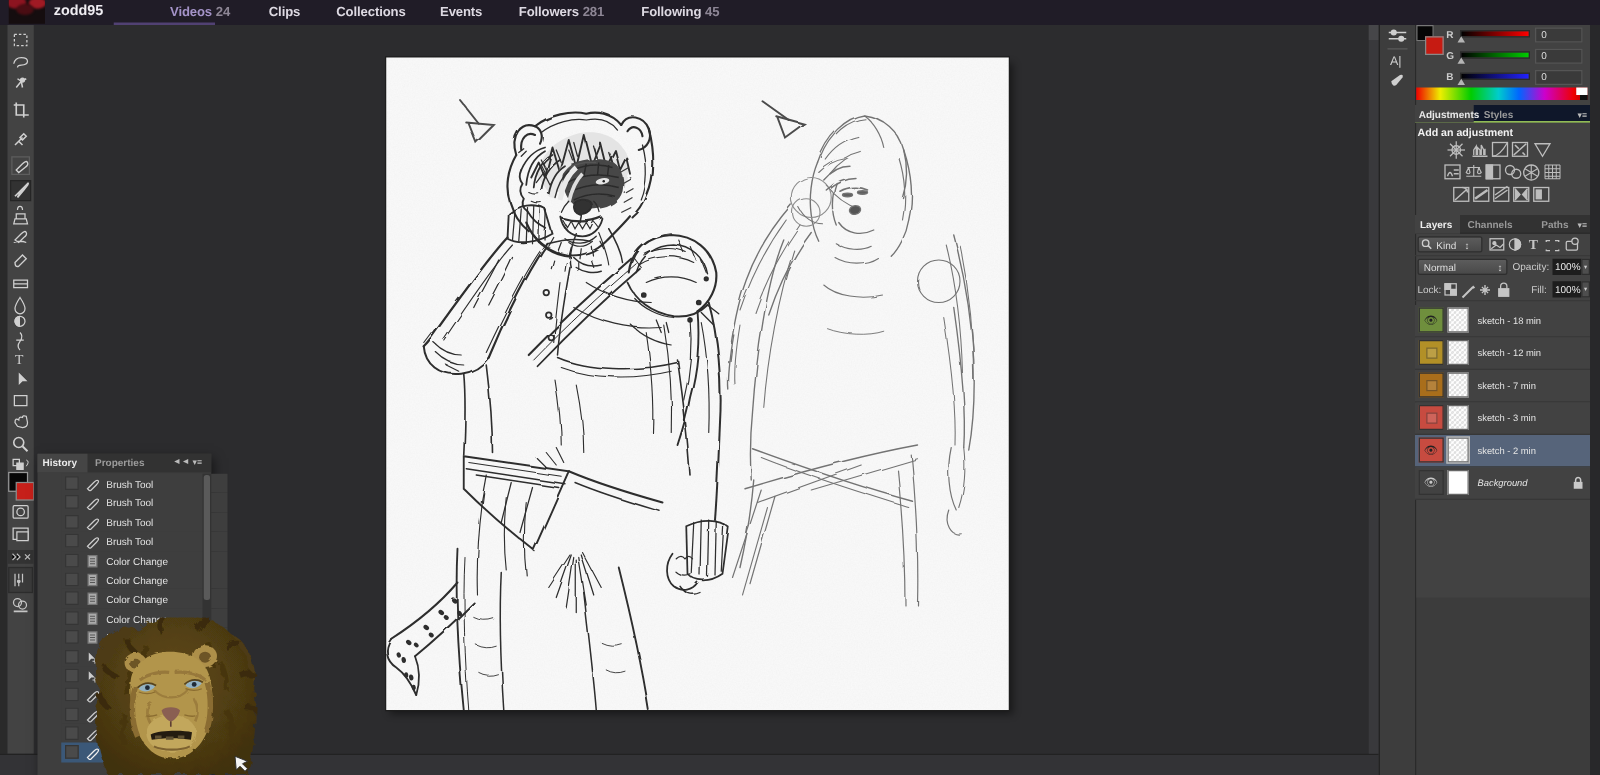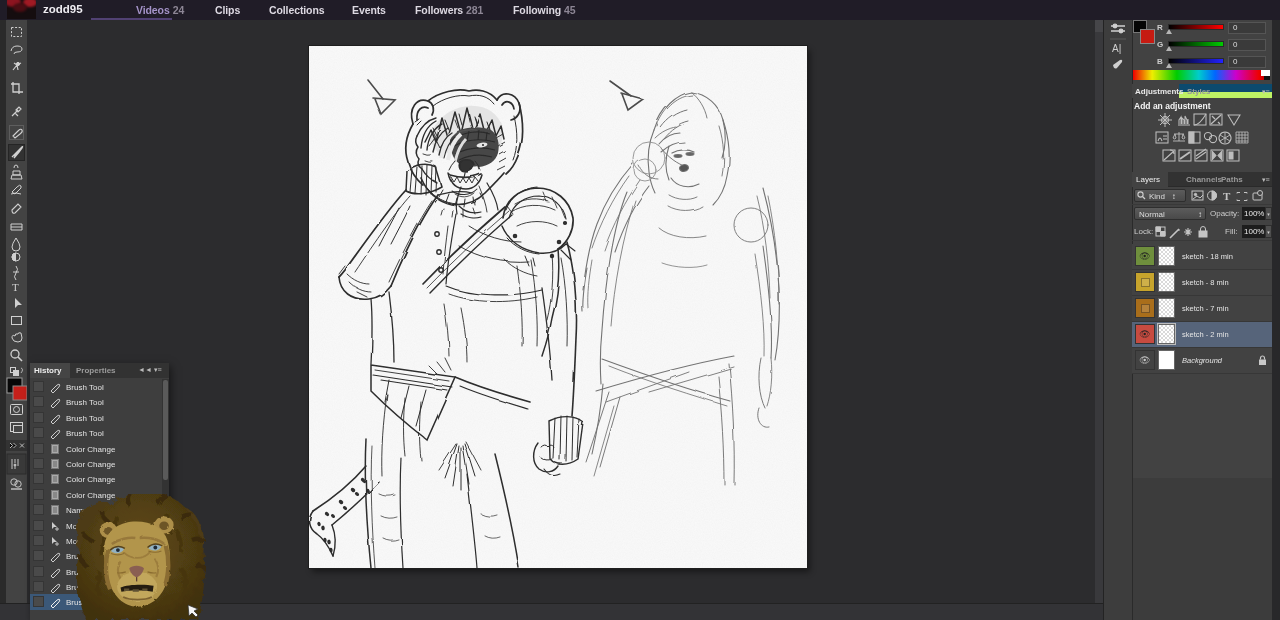--- a/index.html
+++ b/index.html
@@ -318,21 +318,21 @@
         <div class="cval">0</div>
       </div>
     <div class="abs" style="left:34px;top:9px;width:0;height:0;border-left:3px solid transparent;border-right:3px solid transparent;border-bottom:5px solid #b5b5b5;"></div>
     <div class="abs" style="left:34px;top:26px;width:0;height:0;border-left:3px solid transparent;border-right:3px solid transparent;border-bottom:5px solid #b5b5b5;"></div>
     <div class="abs" style="left:34px;top:43px;width:0;height:0;border-left:3px solid transparent;border-right:3px solid transparent;border-bottom:5px solid #b5b5b5;"></div>
 
     <div class="abs" style="left:1px;top:50px;width:137px;height:10px;background:linear-gradient(to right,#e00,#ee0 14%,#0c0 32%,#0cc 48%,#06f 60%,#c0c 75%,#e00 92%,#900);"></div>
     <div class="abs" style="left:129px;top:50px;width:9px;height:6px;background:#fff;"></div>
     <div class="abs" style="left:132px;top:56px;width:6px;height:4px;background:#111;"></div>
 
-    <div class="abs" style="left:0;top:64px;width:140px;height:14px;background:#0c4a6e;border-bottom:6px solid #bef264;">
+    <div class="abs" style="left:0;top:64px;width:140px;height:14px;background:#0f172a;border-bottom:1px solid #bef264;">
       <div class="abs" style="left:0px;top:0;width:47px;height:14px;background:#424242;color:#e8e8e8;font-size:8px;font-weight:bold;padding:3px 0 0 3px;">Adjustments</div>
       <div class="abs" style="left:55px;top:3px;color:#9a9a9a;font-size:8px;font-weight:bold;">Styles</div>
       <div class="abs" style="left:130px;top:4px;color:#bbb;font-size:7px;">▾≡</div>
     </div>
     <div class="abs" style="left:2px;top:81px;color:#f2f2f2;font-size:8.5px;font-weight:bold;">Add an adjustment</div>
     <svg class="abs" style="left:0;top:92px;" width="140" height="56" viewBox="0 0 140 56">
       <g fill="none" stroke="#bdbdbd" stroke-width="1.05">
 
         <circle cx="33" cy="8" r="3.4"></circle>
           <g stroke-width="1">
@@ -388,23 +388,23 @@
             <path d="M80 39 l4 4.5 -4 4.5 m10 -9 l-4 4.5 4 4.5" fill="#bdbdbd"></path>
           </g>
         <g>
             <rect x="95" y="38" width="12" height="11"></rect>
             <rect x="97" y="40" width="4" height="7" fill="#bdbdbd"></rect>
           </g>
       </g>
     </svg>
 
     <div class="abs" style="left:0;top:152px;width:140px;height:15px;background:#323232;border-bottom:1px solid #2a2a2a;">
-      <div class="abs" style="left:0px;top:0;width:36px;height:15px;background:#424242;color:#eee;font-size:8px;font-weight:normal;padding:3px 0 0 4px;">Layers</div>
-      <div class="abs" style="left:42px;top:3px;color:#999;font-size:8px;font-weight:bold;margin-left:12px;">Channels</div>
-      <div class="abs" style="left:76px;top:3px;color:#999;font-size:8px;font-weight:bold;padding-left:13px;">Paths</div>
+      <div class="abs" style="left:0px;top:0;width:36px;height:15px;background:#424242;color:#eee;font-size:8px;font-weight:bold;padding:3px 0 0 4px;">Layers</div>
+      <div class="abs" style="left:42px;top:3px;color:#999;font-size:8px;font-weight:bold;">Channels</div>
+      <div class="abs" style="left:88px;top:3px;color:#999;font-size:8px;font-weight:bold;padding-left:13px;">Paths</div>
       <div class="abs" style="left:130px;top:4px;color:#bbb;font-size:7px;">▾≡</div>
     </div>
 
     <div class="abs" style="left:0;top:167px;width:140px;height:18px;border-bottom:1px solid #393939;">
       <div class="abs" style="left:2px;top:2px;width:52px;height:13px;background:linear-gradient(#5c5c5c,#494949);border:1px solid #2e2e2e;border-radius:2px;color:#ddd;font-size:8px;padding:2px 0 0 14px;">Kind&nbsp;&nbsp;&nbsp;↕</div>
       <svg class="abs" style="left:5px;top:4px;" width="9" height="9" viewBox="0 0 9 9">
           <circle cx="3.5" cy="3.5" r="2.6" fill="none" stroke="#cfcfcf" stroke-width="1.1"></circle>
           <path d="M5.5 5.5 L8 8" stroke="#cfcfcf" stroke-width="1.2"></path>
         </svg>
       <svg class="abs" style="left:58px;top:2px;" width="82" height="14" viewBox="0 0 82 14">
@@ -448,32 +448,39 @@
 
     <div id="lrows" class="abs" style="left:0;top:224px;width:140px;">
       <div class="lrow">
           <div class="llab" style="background:#6f8f3d;">
             <span class="eye">👁</span>
           </div>
           <div class="lthumb chk"></div>
           <span class="ltxt">sketch - 18 min</span>
         </div>
       <div class="lrow">
-          <div class="llab" style="background:#c7a42c;">
+          <div class="llab" style="background:#b29027;">
             <span class="lsq"></span>
           </div>
           <div class="lthumb chk"></div>
-          <span class="ltxt">sketch - 8 min</span>
+          <span class="ltxt">sketch - 12 min</span>
         </div>
       <div class="lrow">
           <div class="llab" style="background:#a96e1b;">
             <span class="lsq"></span>
           </div>
           <div class="lthumb chk"></div>
           <span class="ltxt">sketch - 7 min</span>
+        </div>
+      <div class="lrow">
+          <div class="llab" style="background:#c74b40;">
+            <span class="lsq"></span>
+          </div>
+          <div class="lthumb chk"></div>
+          <span class="ltxt">sketch - 3 min</span>
         </div>
       <div class="lrow sel">
           <div class="llab" style="background:#c74b40;">
             <span class="eye">👁</span>
           </div>
           <div class="lthumb chk" style="outline:1px solid #bbb;"></div>
           <span class="ltxt">sketch - 2 min</span>
         </div>
       <div class="lrow">
           <div class="llab" style="background:transparent;">
@@ -556,21 +563,21 @@
       </g>
   </svg>
 
   <div id="hist" class="abs" style="left:30px;top:363px;width:139px;height:257px;background:#3e3e3e;box-shadow:2px 3px 8px rgba(0,0,0,.5);">
     <div class="abs" style="left:0;top:0;width:139px;height:15px;background:#323232;">
       <div class="abs" style="left:0;top:0;width:40px;height:15px;background:#454545;color:#ececec;font-size:8px;font-weight:bold;padding:3px 0 0 4px;">History</div>
       <div class="abs" style="left:46px;top:3px;color:#9b9b9b;font-size:8px;font-weight:bold;">Properties</div>
       <div class="abs" style="left:108px;top:3px;color:#bbb;font-size:7px;">◄◄</div>
       <div class="abs" style="left:124px;top:3px;color:#bbb;font-size:7px;">▾≡</div>
     </div>
-    <div id="hrows" class="abs" style="left:0;top:16px;width:133px;">
+    <div id="hrows" class="abs" style="left:0;top:16px;width:133px;padding-left:19px;">
       <div class="hrow">
           <span class="hchk"></span>
           <svg class="hico" viewBox="0 0 12 12">
             <path d="M2 10 l5 -5 q2.5 -2.5 3.5 -1.5 q1 1 -1.5 3.5 l-5 5z" fill="none" stroke="#ccc"></path>
           </svg>
           <span class="htxt">Brush Tool</span>
         </div>
       <div class="hrow">
           <span class="hchk"></span>
           <svg class="hico" viewBox="0 0 12 12">

